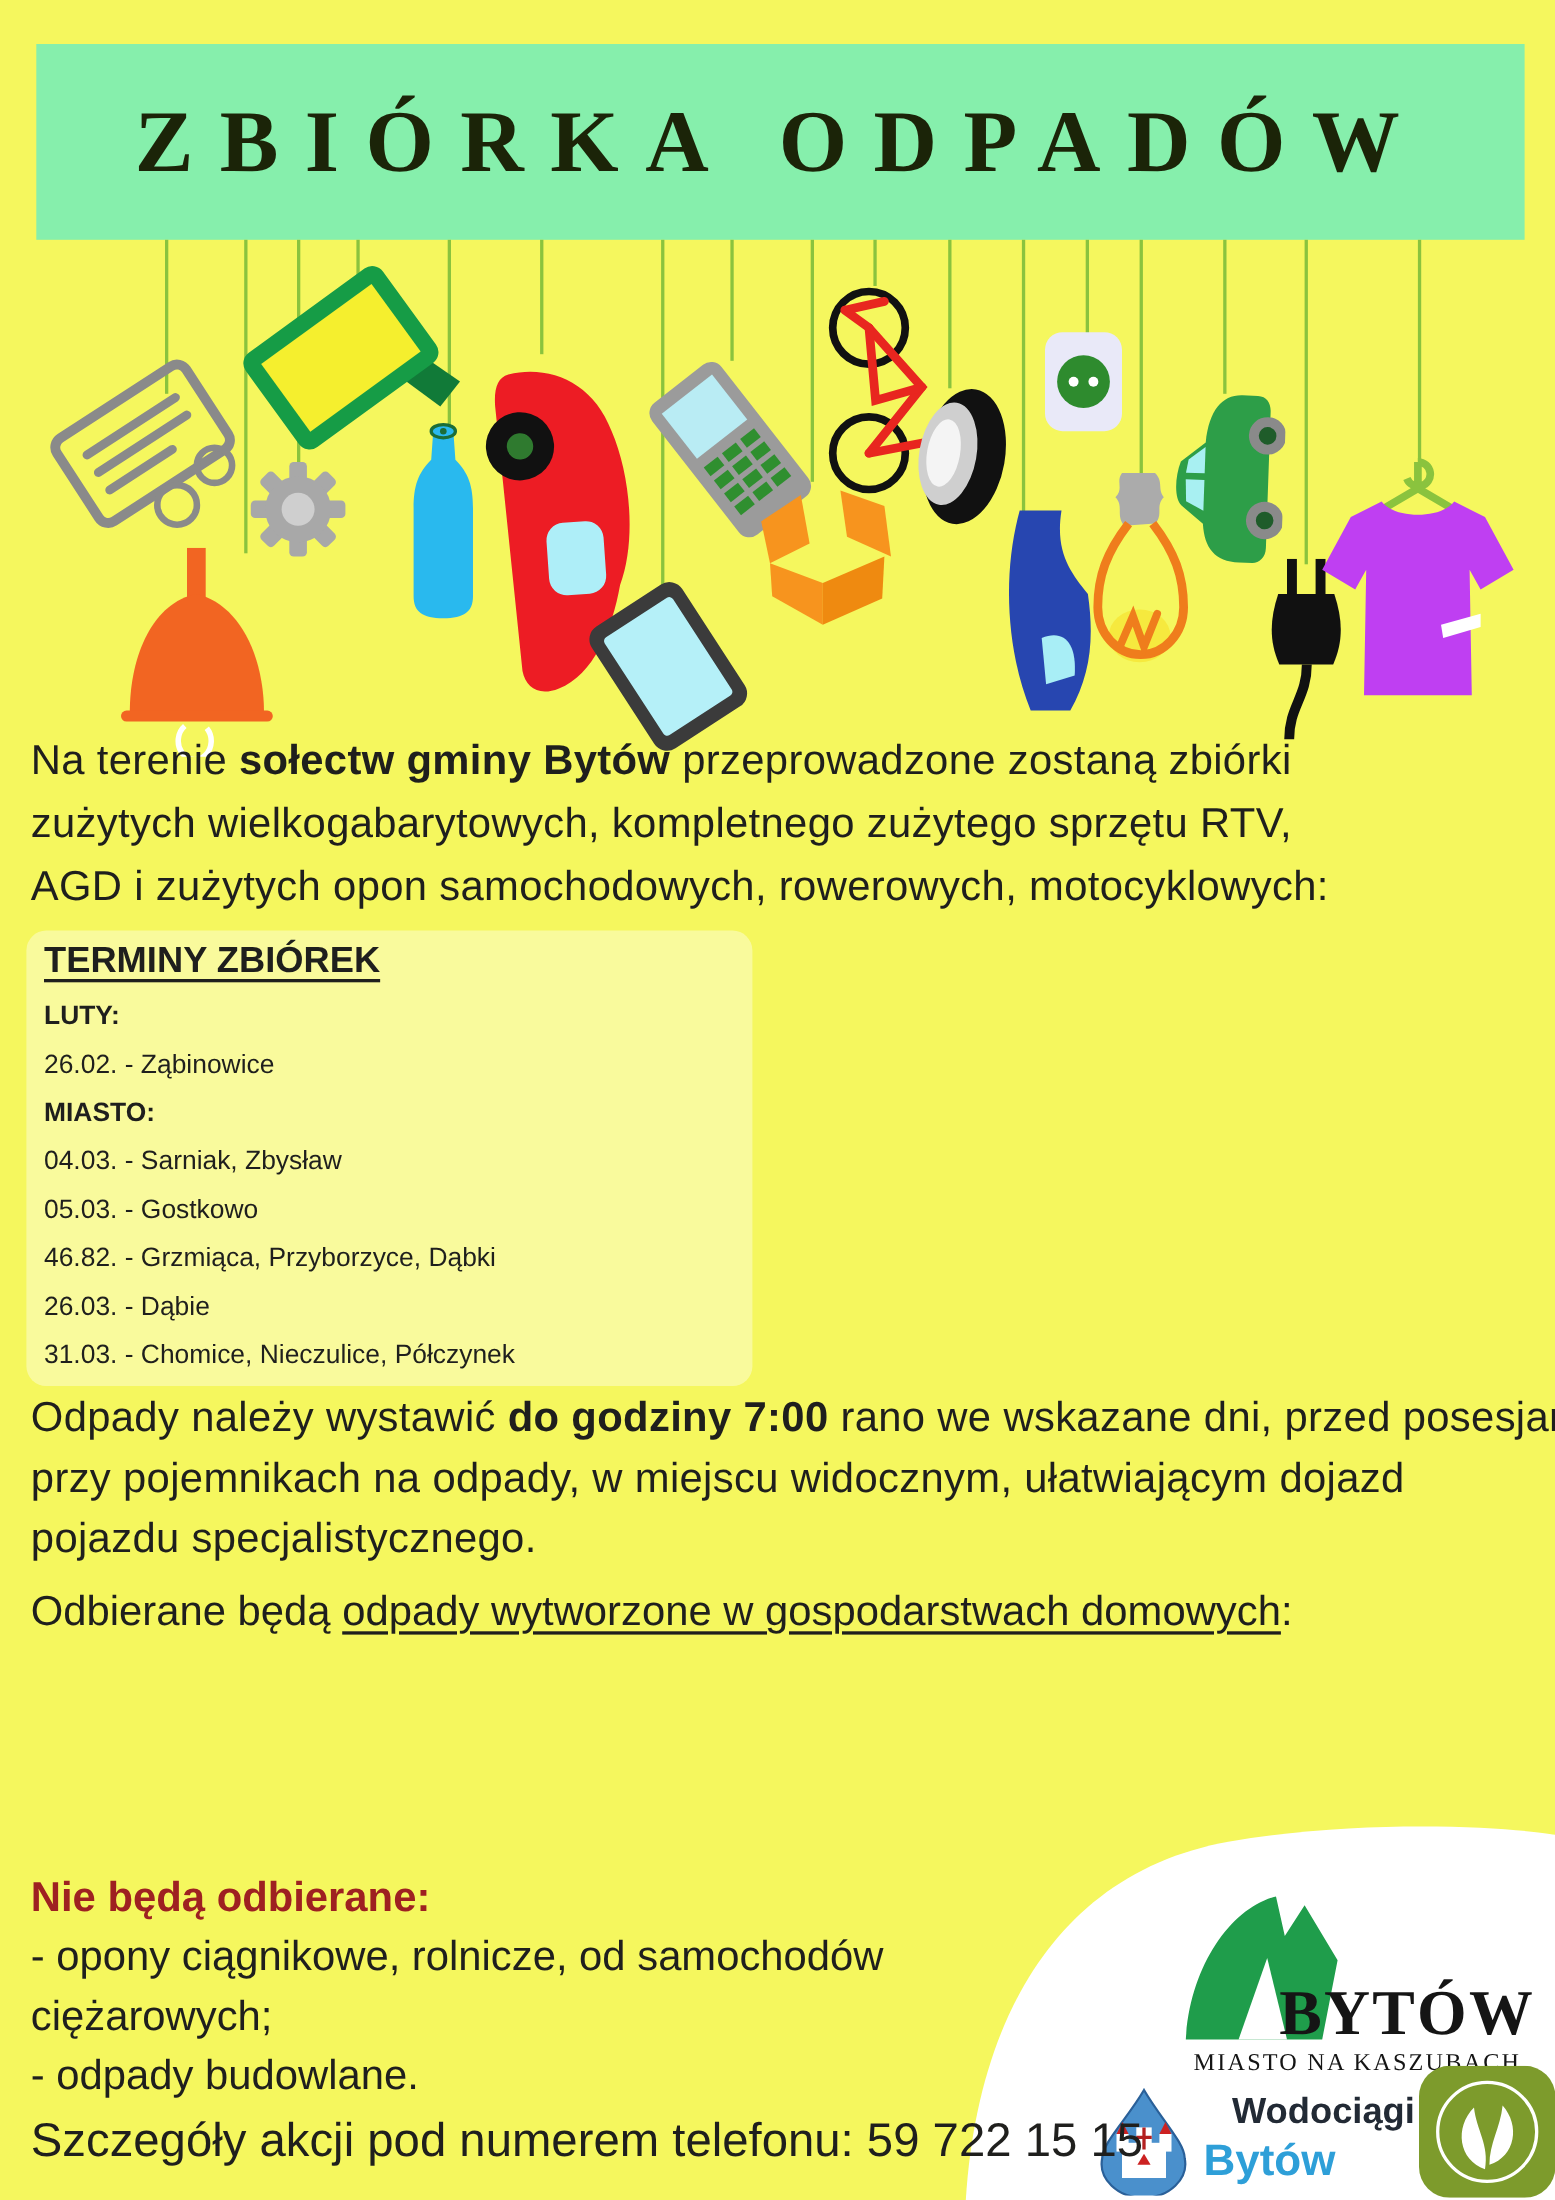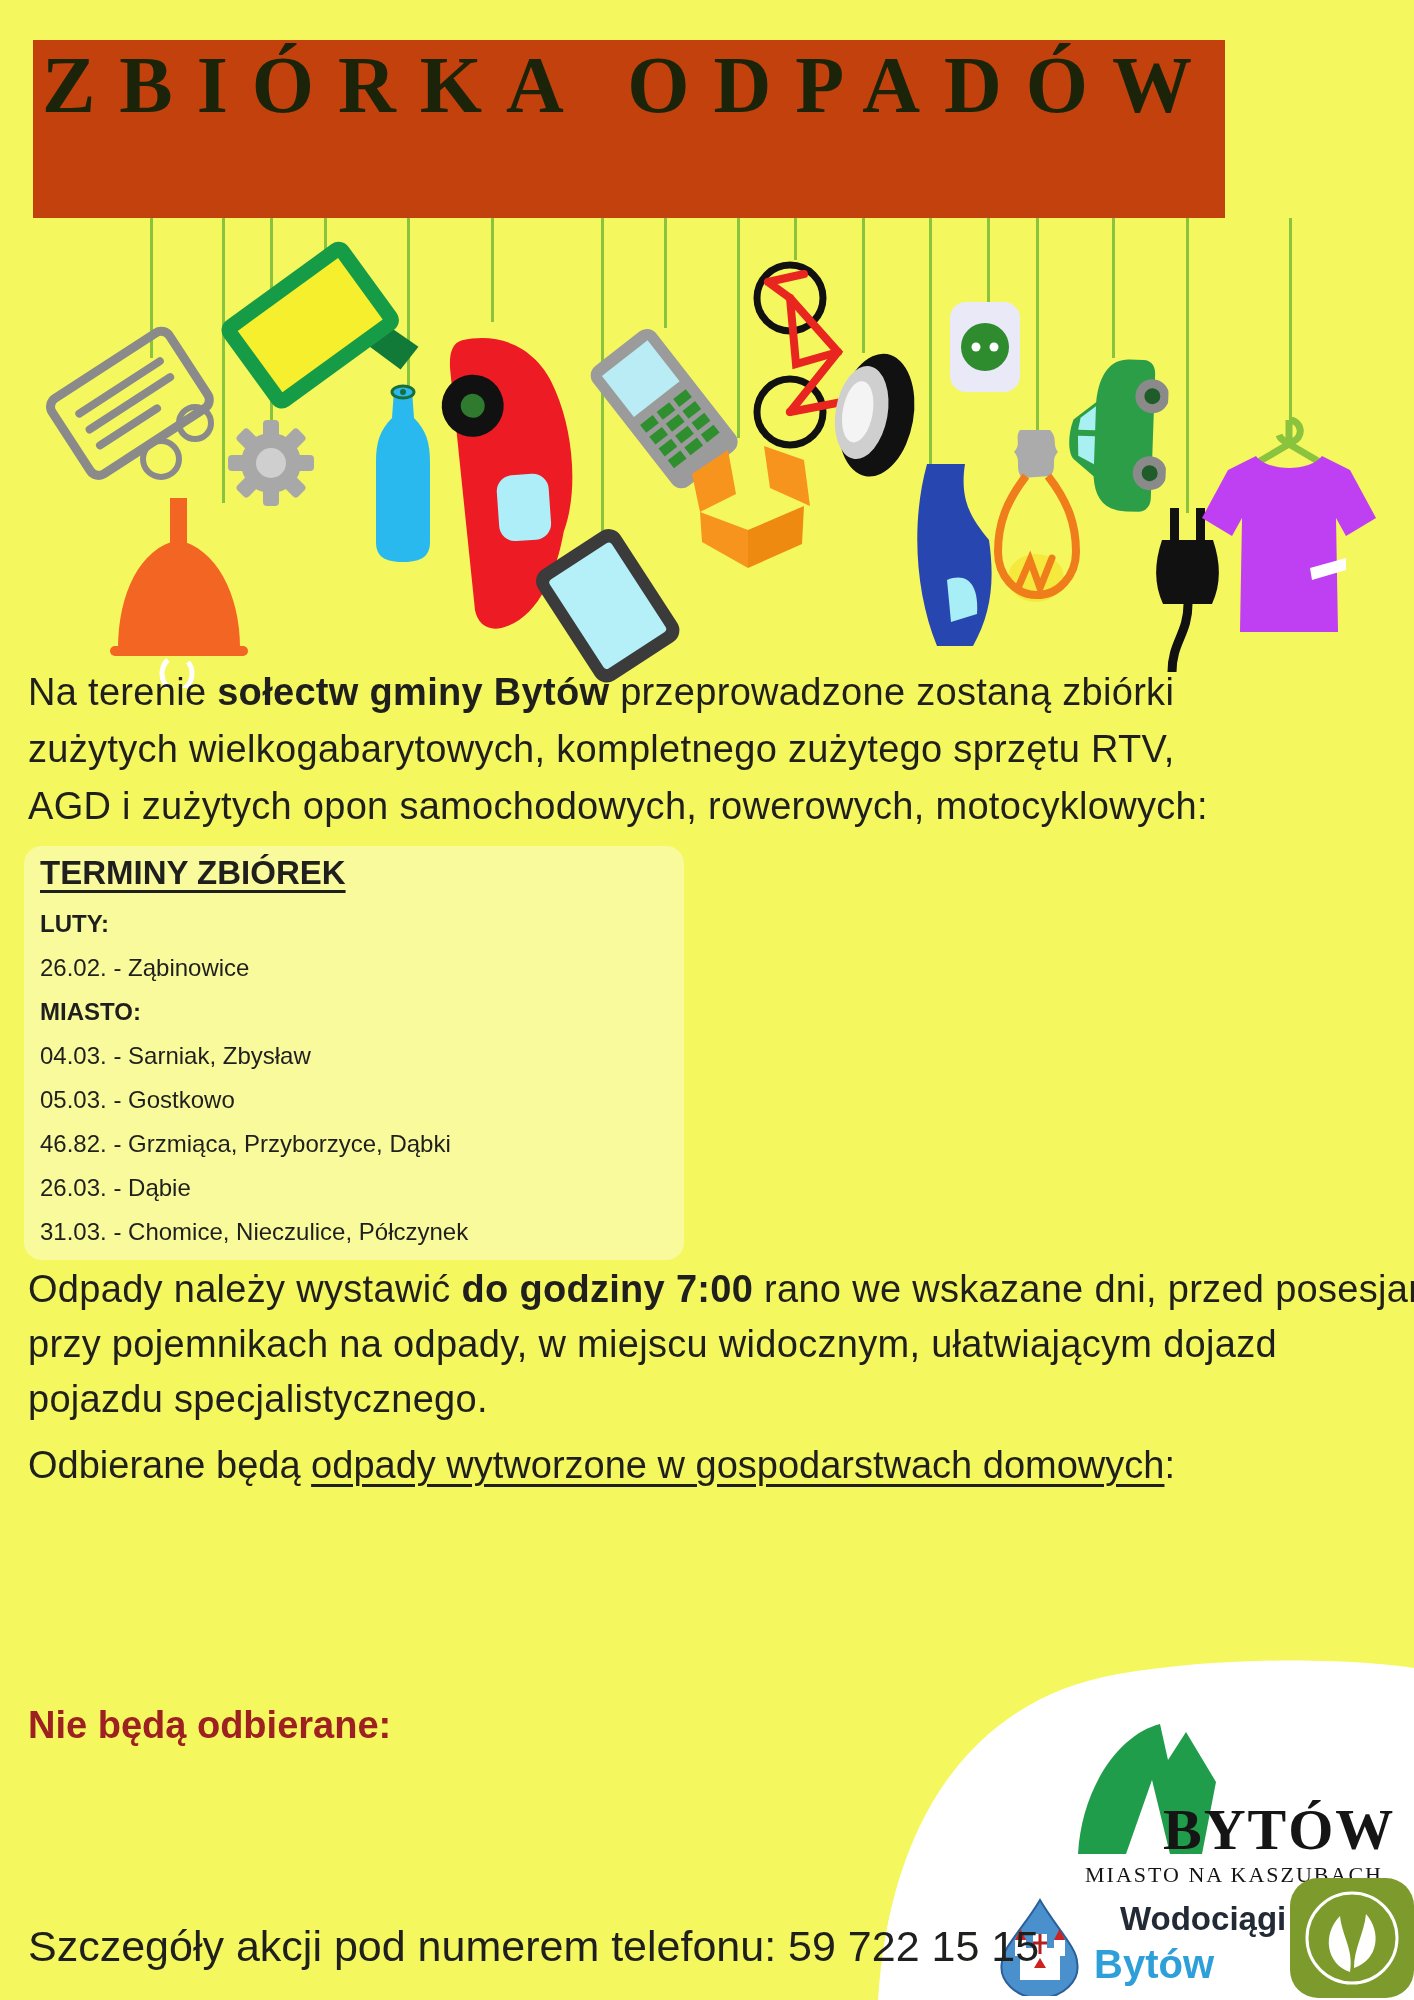--- a/index.html
+++ b/index.html
@@ -1,20 +1,20 @@
 <!DOCTYPE html>
 <html><head>
 <meta charset="utf-8">
 <style>
   html,body{margin:0;padding:0;}
   .poster{position:relative;width:1414px;height:2000px;background:#f5f75e;overflow:hidden;
           font-family:"Liberation Sans","DejaVu Sans",sans-serif;color:#1f1f1d;}
   
-  .banner{position:absolute;left:33px;top:40px;width:1192px;height:178px;background:#c2410c;
-          display:flex;align-items:flex-start;justify-content:center;}
+  .banner{position:absolute;left:33px;top:40px;width:1353px;height:178px;background:#86efac;
+          display:flex;align-items:center;justify-content:center;}
   .banner h1{margin:0;font-family:"Liberation Serif","DejaVu Serif",serif;font-weight:700;
              font-size:80px;letter-spacing:24px;color:#1b2408;white-space:nowrap;}
   
   .string{position:absolute;top:218px;width:3px;background:#8ac33e;}
   .item{position:absolute;}
   
   .para{position:absolute;left:28px;font-size:38px;line-height:57px;letter-spacing:.3px;}
   .para .ln{white-space:nowrap;}
   b{font-weight:700;}
   .u{text-decoration:underline;text-decoration-thickness:3px;text-underline-offset:6px;}
@@ -270,20 +270,24 @@
     <div class="ln">przy pojemnikach na odpady, w miejscu widocznym, ułatwiającym dojazd</div>
     <div class="ln">pojazdu specjalistycznego.</div>
   </div>
 
   <div class="accepted-block">
     <div class="hline"><span>Odbierane będą </span><span class="u">odpady wytworzone w gospodarstwach domowych</span><span>:</span></div>
   </div>
 
   <div class="rejected-block">
     <div class="head">Nie będą odbierane:</div>
+    <div class="items list">
+        <div class="li">- opony ciągnikowe, rolnicze, od samochodów ciężarowych;</div>
+        <div class="li">- odpady budowlane.</div>
+      </div>
   </div>
 
   <svg class="blob">
     <path d="M878,2000 C888,1840 958,1702 1118,1674 C1250,1652 1380,1662 1414,1668 L1414,2000 Z" fill="#ffffff"></path>
   </svg>
 
   <div>
     <div class="item" style="left:1068px;top:1716px">
       <svg width="165" height="142" viewBox="0 0 165 142">
         <path d="M10,138 C14,70 52,18 92,8 L100,44 L118,16 L148,66 L134,138 Z" fill="#1f9d4b"></path>

